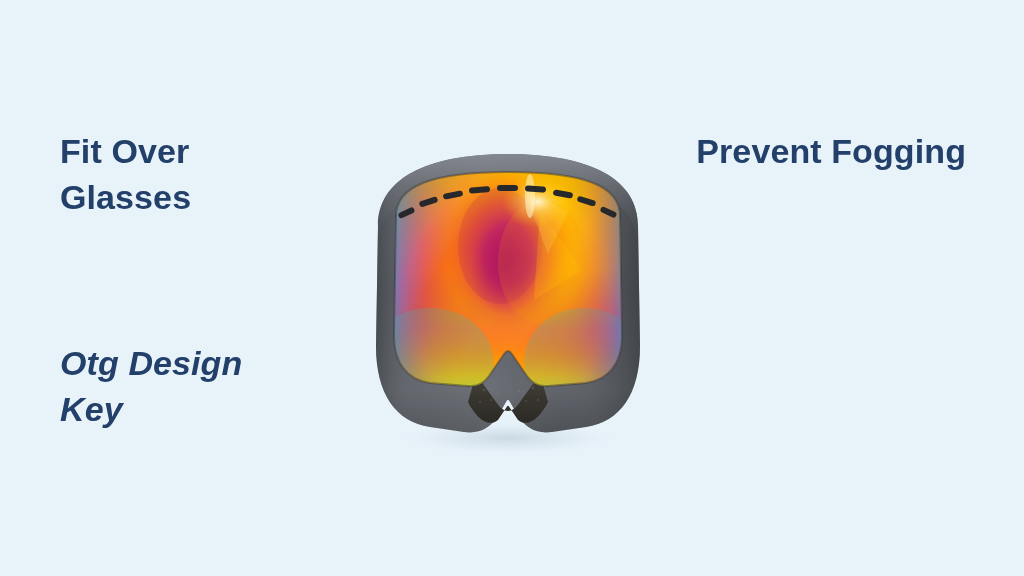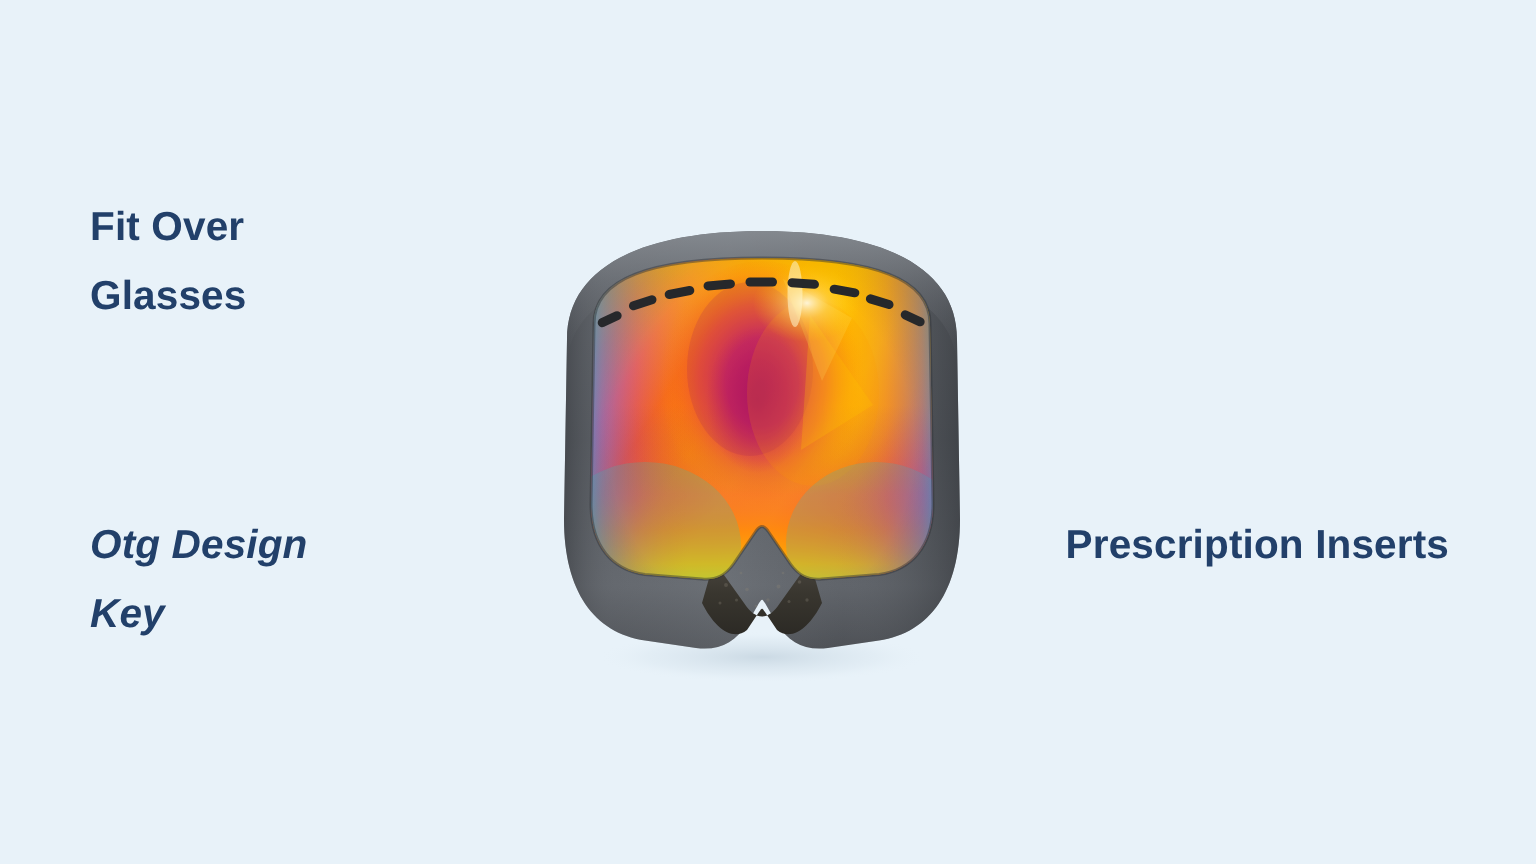--- a/index.html
+++ b/index.html
@@ -21,21 +21,21 @@
     background: #e8f2f9;
     overflow: hidden;
   }
 
   
   .feature-label {
     position: absolute;
     color: #22406a;
     font-family: "Liberation Sans", sans-serif;
     font-weight: bold;
-    font-size: 27px;
+    font-size: 34px;
     line-height: 46px;
     letter-spacing: 0.1px;
     white-space: pre-line;
   }
   .feature-label.left  { left: 60px;  text-align: left;  width: 250px; }
   .feature-label.right { right: 58px; text-align: right; width: 400px; }
 
   #label-fit-over-glasses    { top: 128px; }
   #label-otg-design-key      { top: 340px; font-style: italic; }
   #label-prevent-fogging     { top: 128px; }
@@ -55,22 +55,22 @@
 <body>
 
 <div id="poster">
 
   <div class="feature-label left" id="label-fit-over-glasses">Fit Over
 Glasses</div>
 
   <div class="feature-label left" id="label-otg-design-key">Otg Design
 Key</div>
 
-
-  <div class="feature-label right" id="label-prescription-inserts">Prescription Inserts</div>
+  <div class="feature-label right" id="label-prevent-fogging">Prevent Fogging</div>
+
 
   <div id="goggle-figure">
     <svg viewBox="0 0 272 306" xmlns="http://www.w3.org/2000/svg">
       <defs>
 
         <linearGradient id="frameGrad" x1="0" y1="0" x2="0" y2="1">
           <stop offset="0%" stop-color="#6a6e74"></stop>
           <stop offset="12%" stop-color="#5c6066"></stop>
           <stop offset="50%" stop-color="#54585e"></stop>
           <stop offset="85%" stop-color="#5f6369"></stop>

